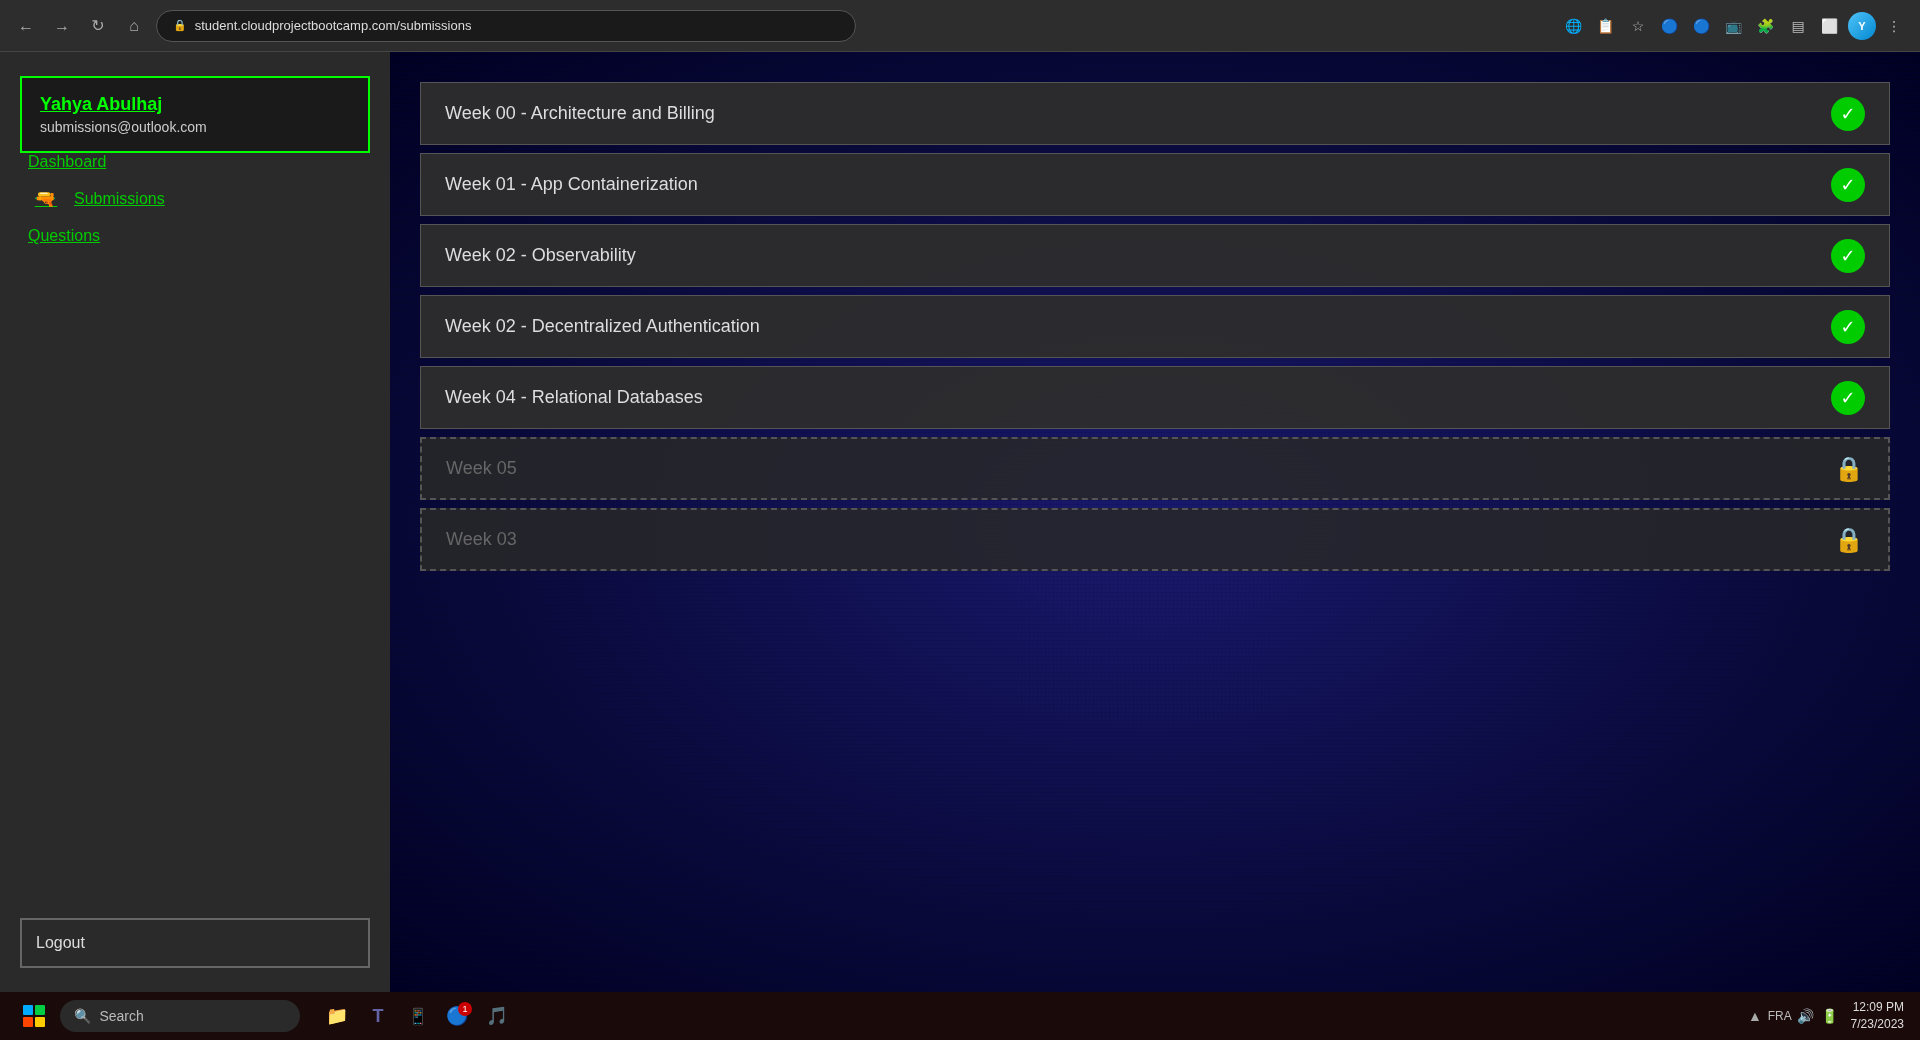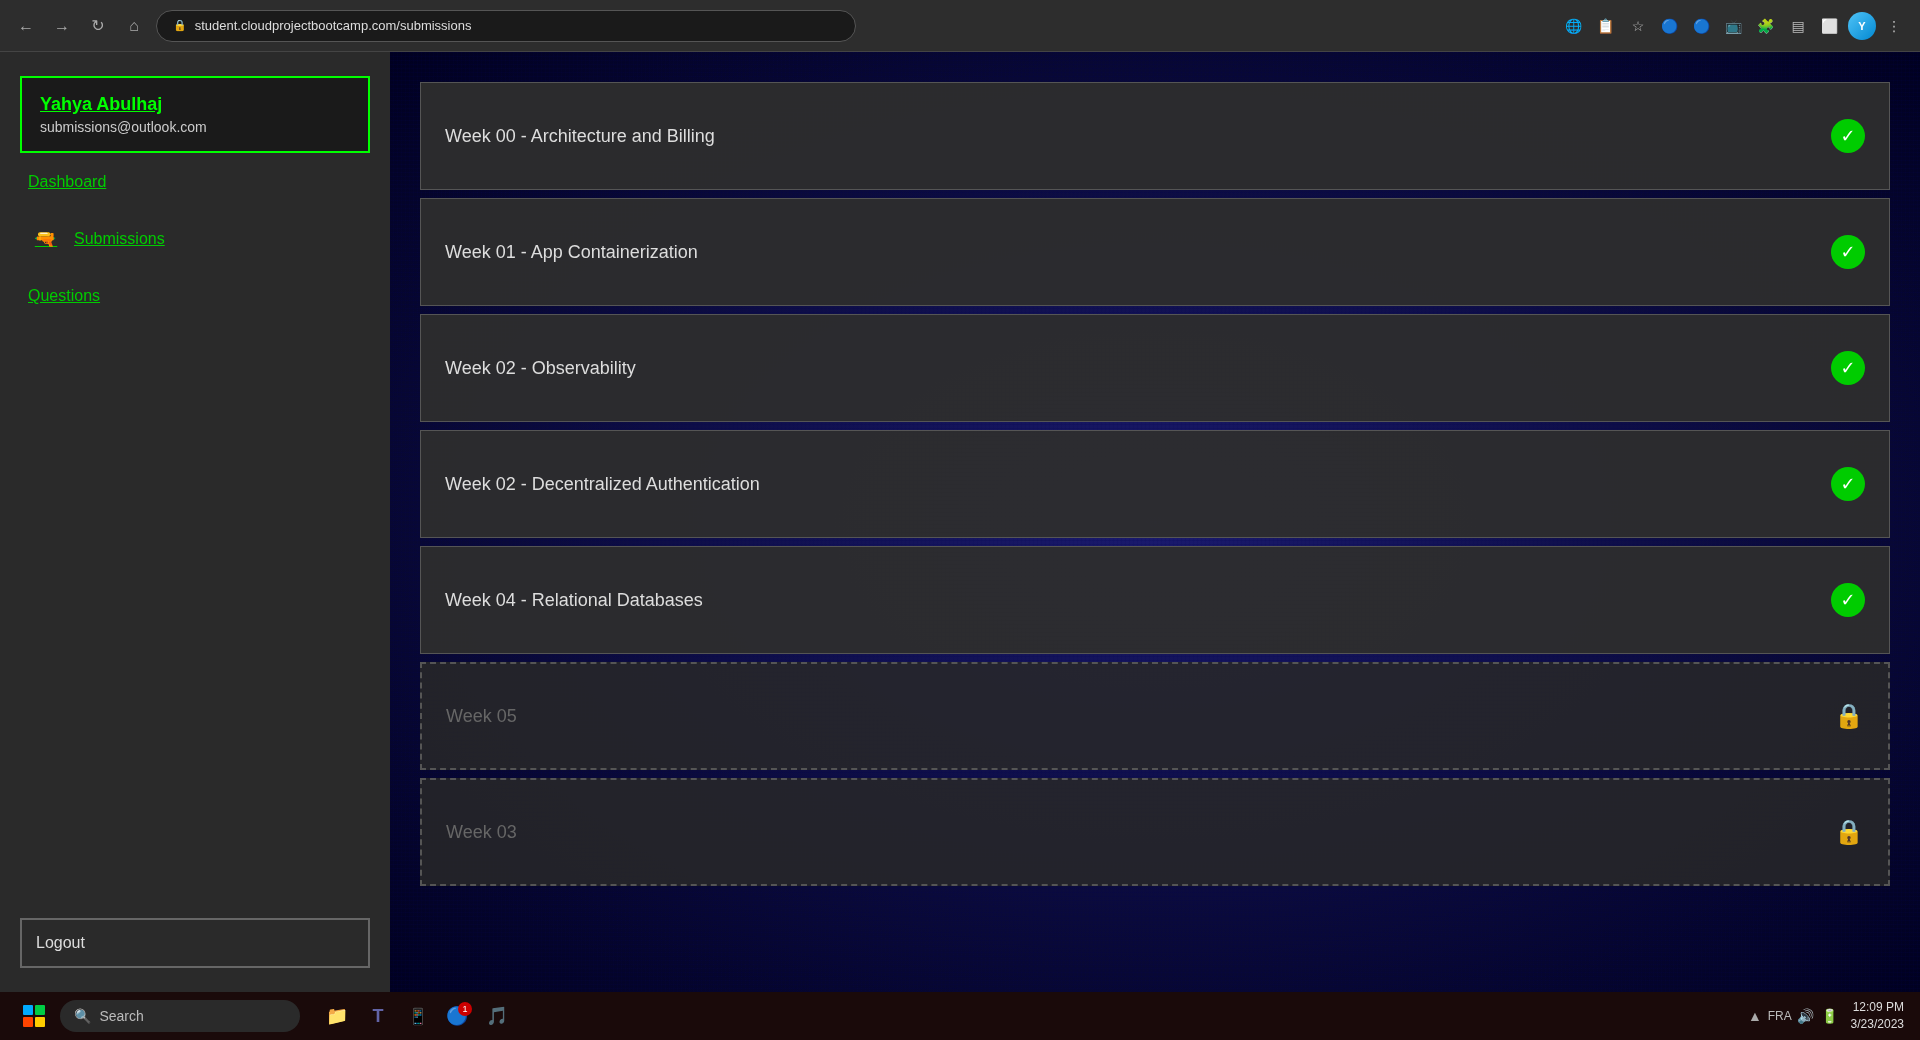--- a/index.html
+++ b/index.html
@@ -120,21 +120,20 @@
       padding-left: 8px;
     }
     .nav-link {
       color: #00cc00;
       font-size: 16px;
       text-decoration: underline;
       cursor: pointer;
       display: flex;
       align-items: center;
       gap: 10px;
-      margin-top: 20px;
     }
     .nav-icon-img {
       width: 36px; height: 24px;
       display: inline-flex; align-items: center; justify-content: center;
       font-size: 18px;
     }
     .sidebar-spacer { flex: 1; }
     .logout-btn {
       width: 100%;
       padding: 14px;
@@ -174,21 +173,21 @@
       display: flex;
       flex-direction: column;
       gap: 0;
     }
 
     
     .week-item {
       background: rgba(45, 45, 45, 0.95);
       border: 1px solid #555;
       padding: 0 24px;
-      height: 108px;
+      height: 63px;
       display: flex;
       align-items: center;
       justify-content: space-between;
       margin-bottom: 8px;
       cursor: pointer;
     }
     .week-item.locked {
       background: rgba(40, 40, 40, 0.85);
       border: 2px dashed #555;
       cursor: default;
@@ -443,16 +442,16 @@
 
   <div class="taskbar-system">
     <div class="taskbar-tray">
       <span class="tray-icon">▲</span>
       <span class="lang-badge">FRA</span>
       <span class="tray-icon">🔊</span>
       <span class="tray-icon">🔋</span>
     </div>
     <div class="clock">
       <div>12:09 PM</div>
-      <div>3/23/2023</div>
+      <div>7/23/2023</div>
     </div>
   </div>
 </div>
 
 </body></html>

